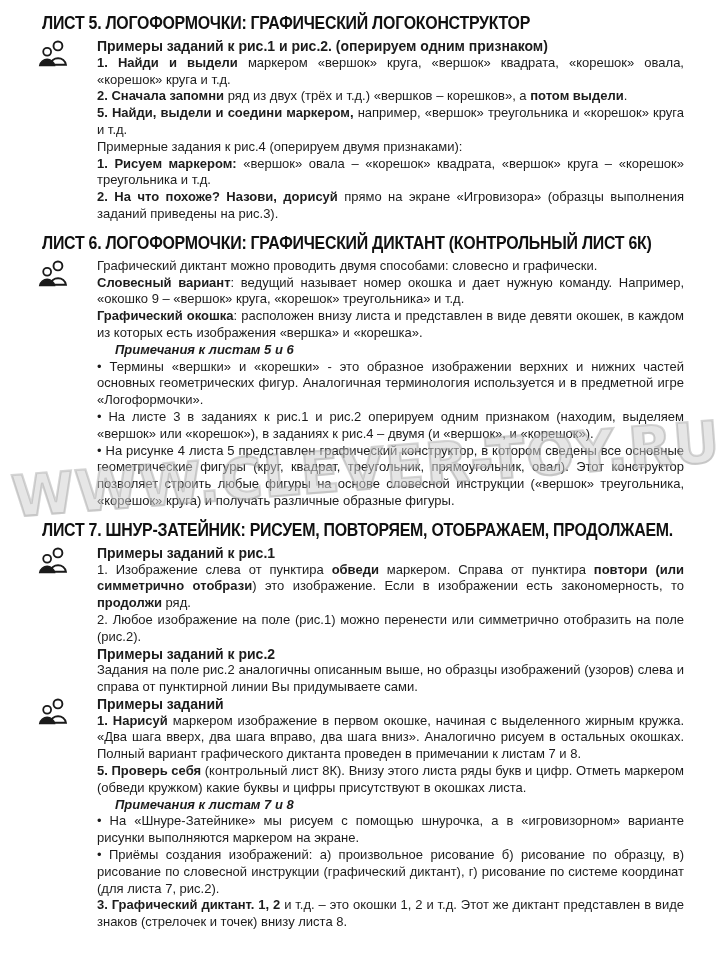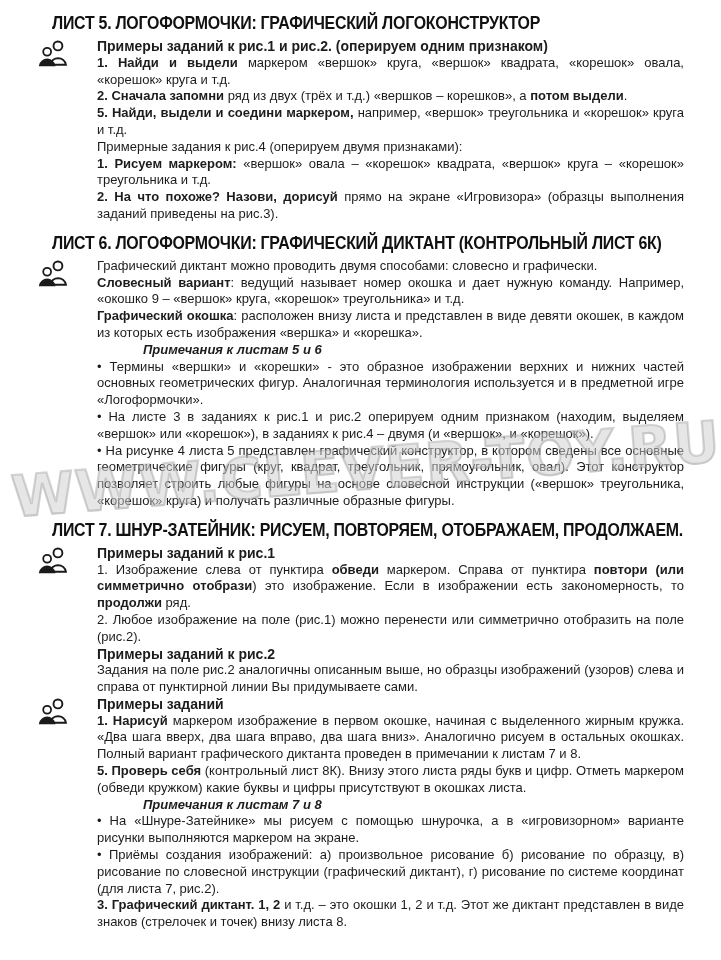--- a/index.html
+++ b/index.html
@@ -2,27 +2,27 @@
 <html lang="ru"><head>
 <meta charset="utf-8">
 <style>
   html,body{margin:0;padding:0;background:#ffffff;}
   .page{
     position:relative;width:721px;min-height:960px;background:#fff;overflow:hidden;
     font-family:"Liberation Sans","DejaVu Sans",sans-serif;color:#1c1c1c;
   }
   .content{padding:12px 37px 18px 36px;}
   section{display:block;}
-  .heading{margin:9px 0 4px 16px;font-size:18.5px;font-weight:700;white-space:nowrap;color:#111;}
+  .heading{margin:9px 0 4px 6px;font-size:18.5px;font-weight:700;white-space:nowrap;color:#111;}
   .heading .cond{display:inline-block;transform:scaleX(0.86);transform-origin:0 50%;letter-spacing:-0.3px;}
   section:first-child .heading{margin-top:0;}
   .sec-body{margin-left:61px;}
   .para{margin:0;text-align:justify;font-size:13px;line-height:16.8px;position:relative;}
   .para.lead{font-weight:700;text-align:left;font-size:14px;}
-  .para.note{font-weight:700;font-style:italic;margin-left:46px;text-align:left;}
+  .para.note{font-weight:700;font-style:italic;margin-left:18px;text-align:left;}
   .b{font-weight:700;}
   .people-icon{position:absolute;left:-60px;top:1px;width:33px;height:28px;}
   .people-icon svg{display:block;}
   .watermark{
     position:absolute;left:-14px;top:436px;width:760px;text-align:center;z-index:5;
     font-family:"DejaVu Sans",sans-serif;font-weight:700;font-size:57px;letter-spacing:1px;
     transform:rotate(-4.5deg);white-space:nowrap;pointer-events:none;
     color:rgba(225,225,225,0.42);
     -webkit-text-stroke:2.2px rgba(150,150,150,0.40);
     text-shadow:0 1px 0 rgba(120,120,120,0.15);

